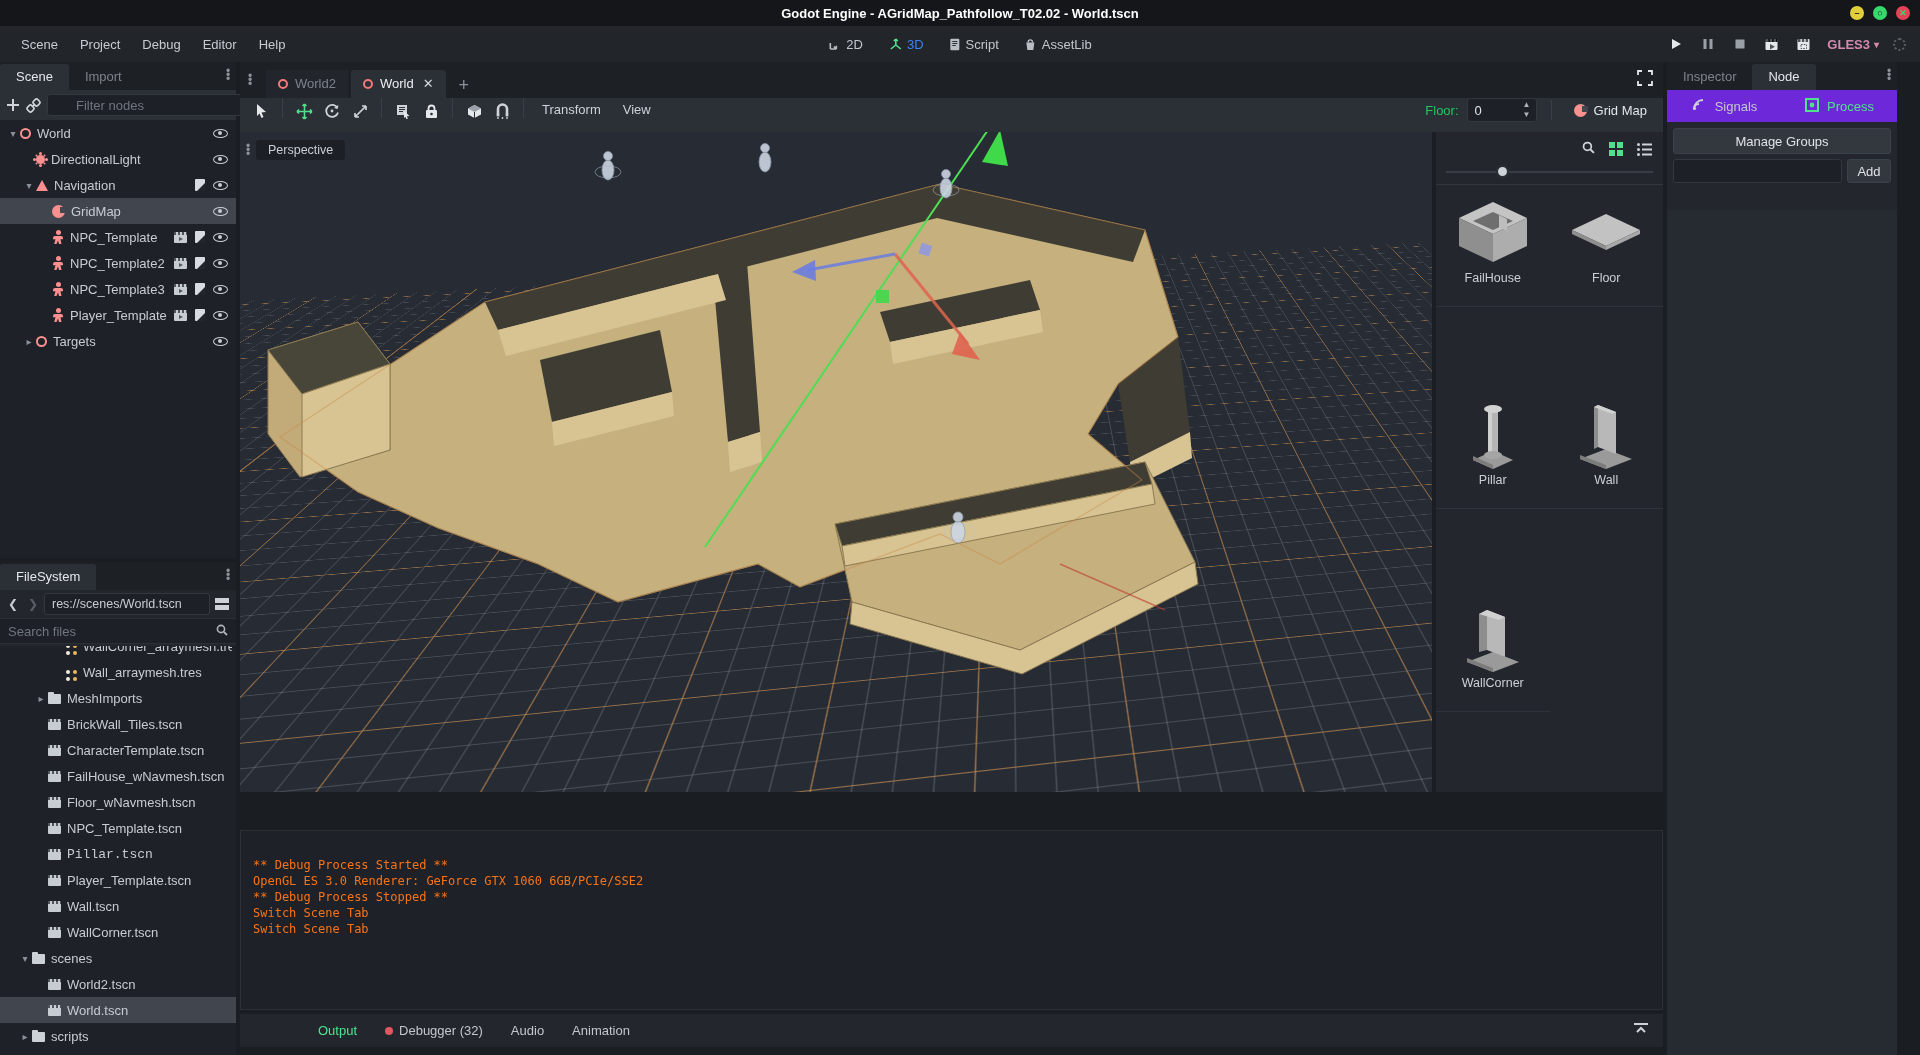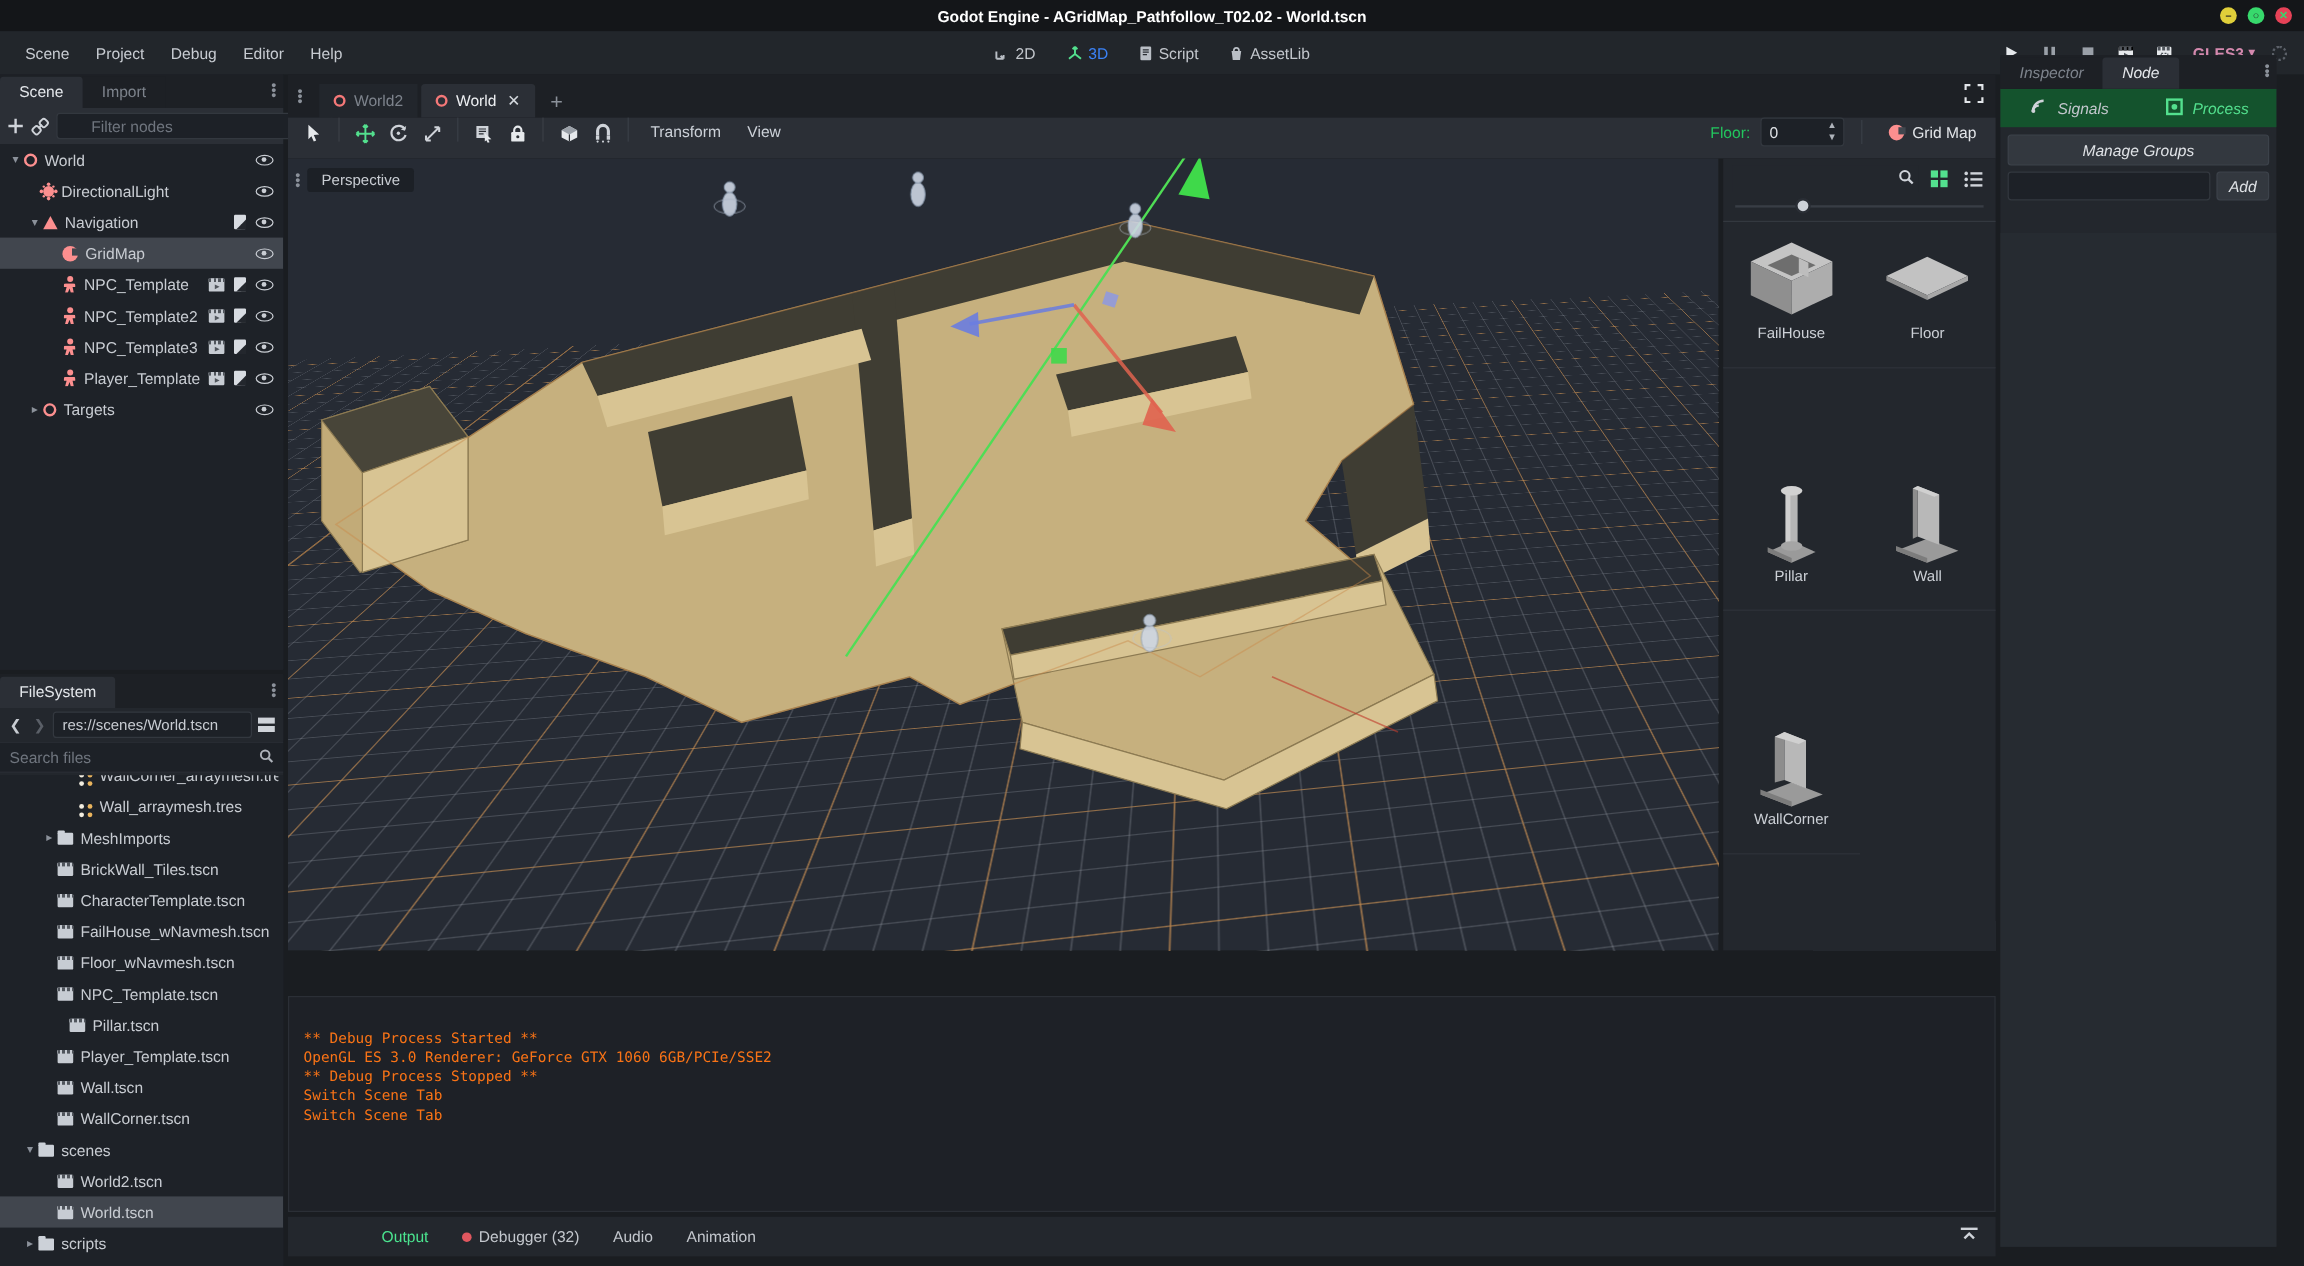--- a/index.html
+++ b/index.html
@@ -153,23 +153,23 @@
   #pal-slider .thumb { position:absolute; left:24%; top:1px; width:13px; height:13px; border-radius:50%;
     background:#cdd2d8; border:2px solid #2a2e35; }
   #pal-grid { position:absolute; top:52px; left:0; right:0; bottom:0; border-top:1px solid #33383f;
     display:grid; grid-template-columns:1fr 1fr; }
   .pal-item { height:122px; display:flex; flex-direction:column; align-items:center; justify-content:flex-start;
     padding-top:12px; border-bottom:1px solid #2e323a; }
   .pal-item .thumb { width:84px; height:70px; display:flex; align-items:center; justify-content:center; }
   .pal-item .plabel { margin-top:4px; color:#ccd0d6; font-size:12.5px; }
 
   
-  #right-dock { left:1667px; top:46px; width:230px; height:993px;font-style:italic; }
+  #right-dock { left:1667px; top:62px; width:230px; height:993px; }
   #right-dock .dock-tabs { background:#1d2025; }
-  #nd-subtabs { height:32px; display:flex; align-items:center; background:#14532d; }
+  #nd-subtabs { height:32px; display:flex; align-items:center; background:#6d28d9; }
   .subtab { flex:1; display:flex; align-items:center; justify-content:center; gap:8px; color:#c3c7cd; height:100%; }
   .subtab.active { color:#53e08e; }
   #manage-groups { margin:6px 6px 0; height:26px; background:#33383f; border:1px solid #3c424a; border-radius:3px;
     display:flex; align-items:center; justify-content:center; color:#dfe2e6; }
   #add-row { margin:5px 6px; display:flex; gap:5px; }
   #group-input { flex:1; height:24px; background:#1d2127; border:1px solid #33383f; border-radius:3px; }
   #add-btn { width:44px; height:24px; background:#33383f; border:1px solid #3c424a; border-radius:3px;
     display:flex; align-items:center; justify-content:center; color:#dfe2e6; }
   #right-body { position:absolute; left:0; right:0; top:148px; bottom:0; background:#262b31; }
 
@@ -485,21 +485,21 @@
             <span class="nicon ic-scene"></span>
             <span class="tlabel">Floor_wNavmesh.tscn</span>
             <span class="sp"></span>
           </div>
           <div class="trow" style="padding-left: 34px;">
             <span class="arrow"></span>
             <span class="nicon ic-scene"></span>
             <span class="tlabel">NPC_Template.tscn</span>
             <span class="sp"></span>
           </div>
-          <div class="trow" style="padding-left: 44px;">
+          <div class="trow" style="padding-left: 34px; font-family: Liberation Mono, monospace;">
             <span class="arrow"></span>
             <span class="nicon ic-scene"></span>
             <span class="tlabel">Pillar.tscn</span>
             <span class="sp"></span>
           </div>
           <div class="trow" style="padding-left: 34px;">
             <span class="arrow"></span>
             <span class="nicon ic-scene"></span>
             <span class="tlabel">Player_Template.tscn</span>
             <span class="sp"></span>

